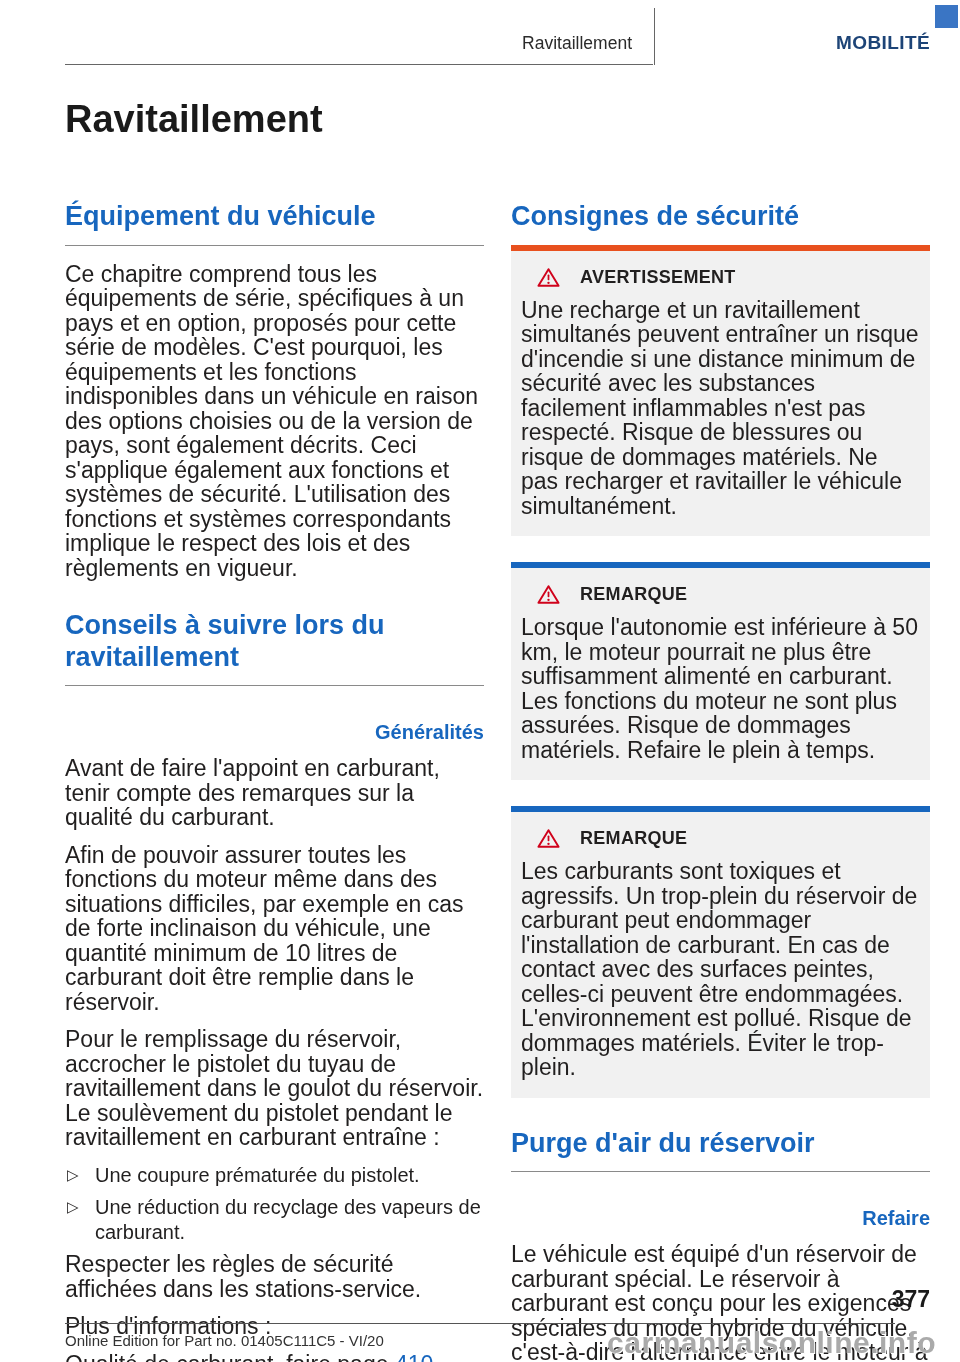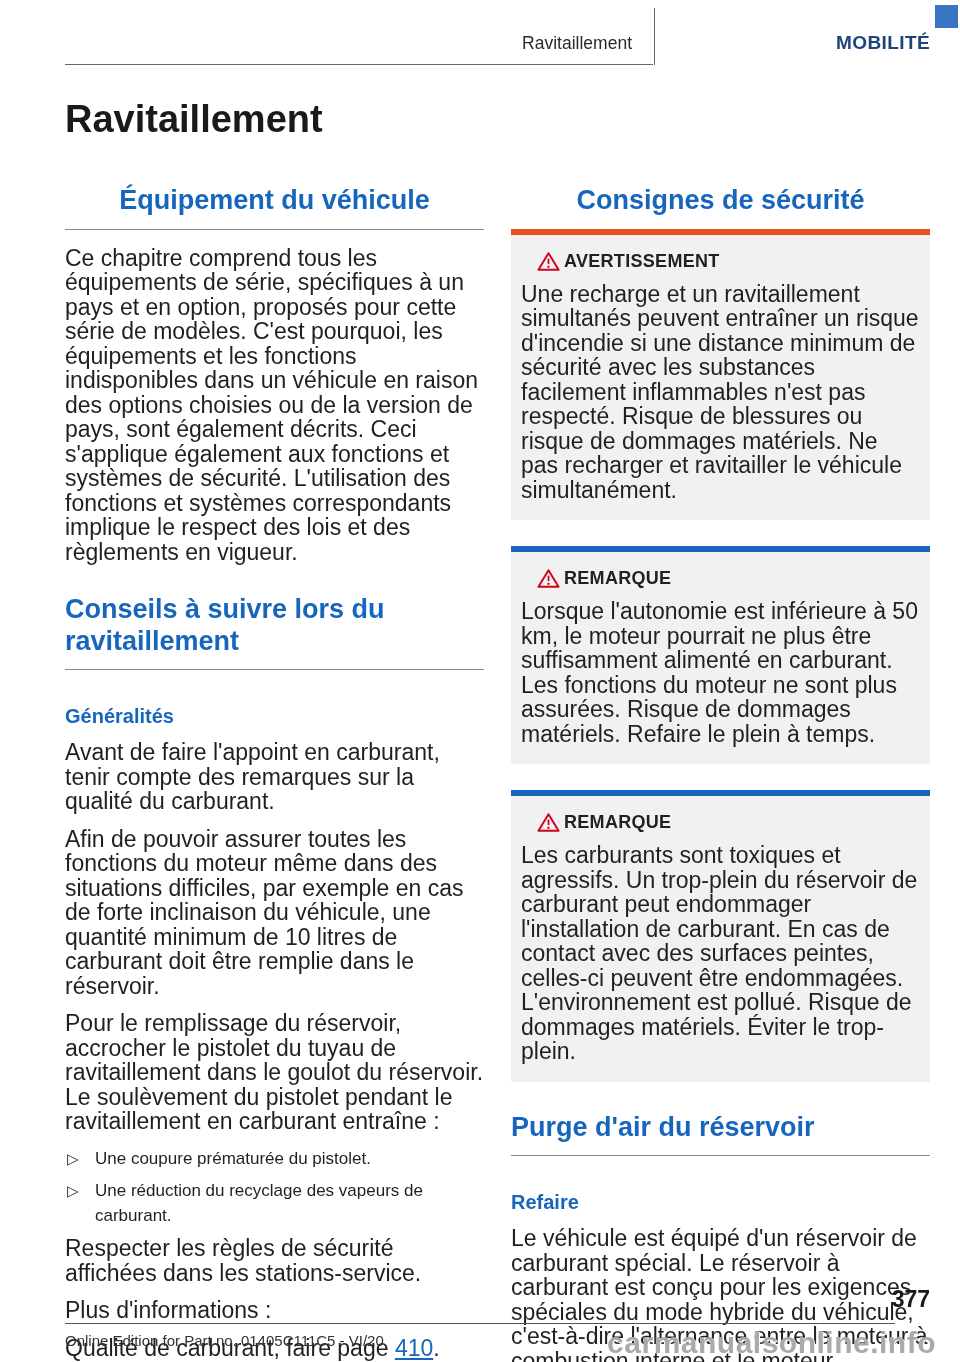--- a/index.html
+++ b/index.html
@@ -48,51 +48,52 @@
     display: flex; gap: 27px;
   }
   .col { width: 419px; }
 
   .section-heading {
     font-size: 27px; line-height: 1.17; font-weight: 700; color: #1766be;
     margin: 30px 0 16px;
   }
   .section-heading.ruled { padding-bottom: 12px; border-bottom: 1px solid #8a8a8a; }
   .section-heading.tight { margin-bottom: 12px; }
-  .col > .section-heading:first-child { margin-top: 0; text-align: center; }
+  .col > .section-heading:first-child { margin-top: 16px; }
 
   .sub-heading {
     font-size: 20px; font-weight: 700; color: #1766be;
     margin: 35px 0 12px;
+    text-align: right;
   }
 
   .body, .box-body {
     font-size: 23px; line-height: 24.5px; margin: 0 0 13px;
     hyphens: auto; -webkit-hyphens: auto;
   }
 
   .bullet { display: flex; margin: 0 0 8px; }
   .bullet-marker {
     flex: 0 0 30px; padding-left: 2px;
     font-size: 15px; line-height: 24.5px; color: #211f1f;
   }
-  .bullet-text { flex: 1; font-size: 17px; line-height: 24.5px; hyphens: auto; }
+  .bullet-text { flex: 1; font-size: 20px; line-height: 24.5px; hyphens: auto; }
 
   .link { color: #1766be; cursor: pointer; text-decoration: underline; }
 
   
   .box {
     background: #f1f1f1;
     border-top: 6px solid #1766be;
     padding: 16px 10px 18px;
     margin: 0 0 26px;
   }
   .box.warning { border-top-color: #e8501e; }
   .box-label {
-    display: flex; align-items: center; gap: 4px; padding-left: 16px;
+    display: flex; align-items: center; gap: 20px; padding-left: 16px;
     font-size: 18px; font-weight: 700; margin-bottom: 10px; letter-spacing: 0.3px;
   }
   .box-body { margin: 0; }
   .tri-icon { flex: 0 0 auto; display: block; }
 
   
   .page-number {
     position: absolute; right: 30px; top: 1286px;
     font-size: 23px; font-weight: 700; color: #1a1a1a;
   }

